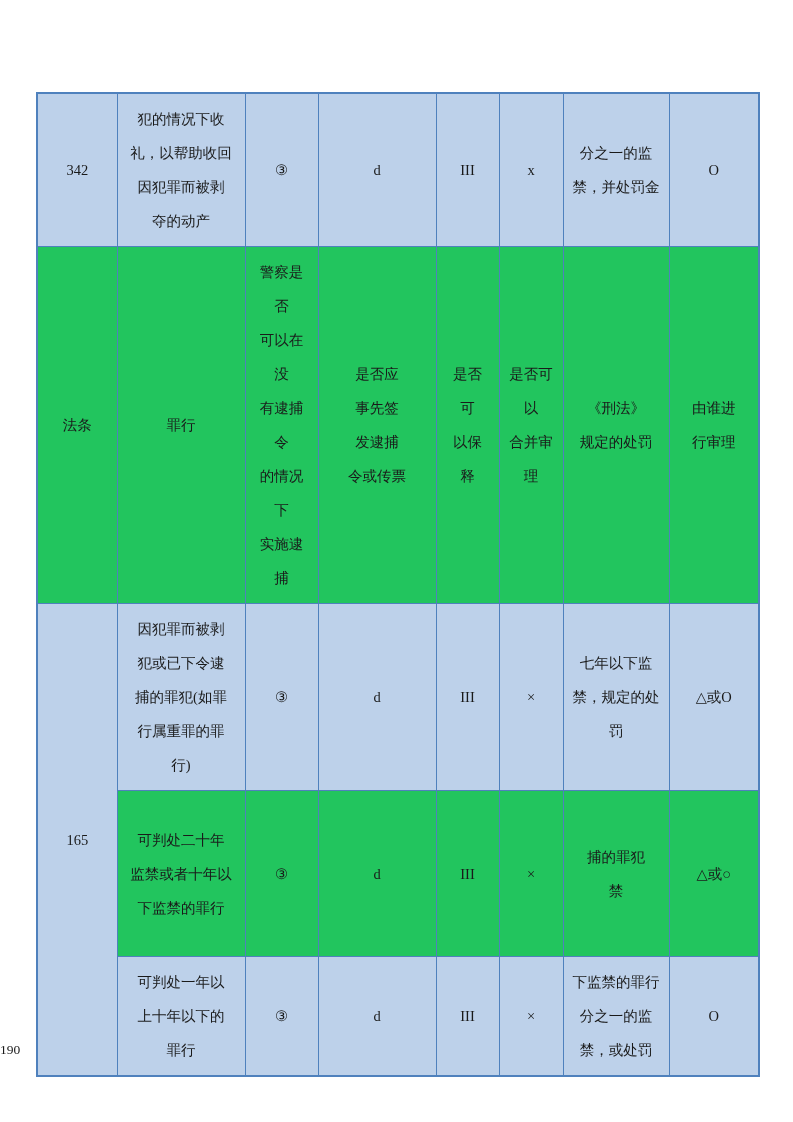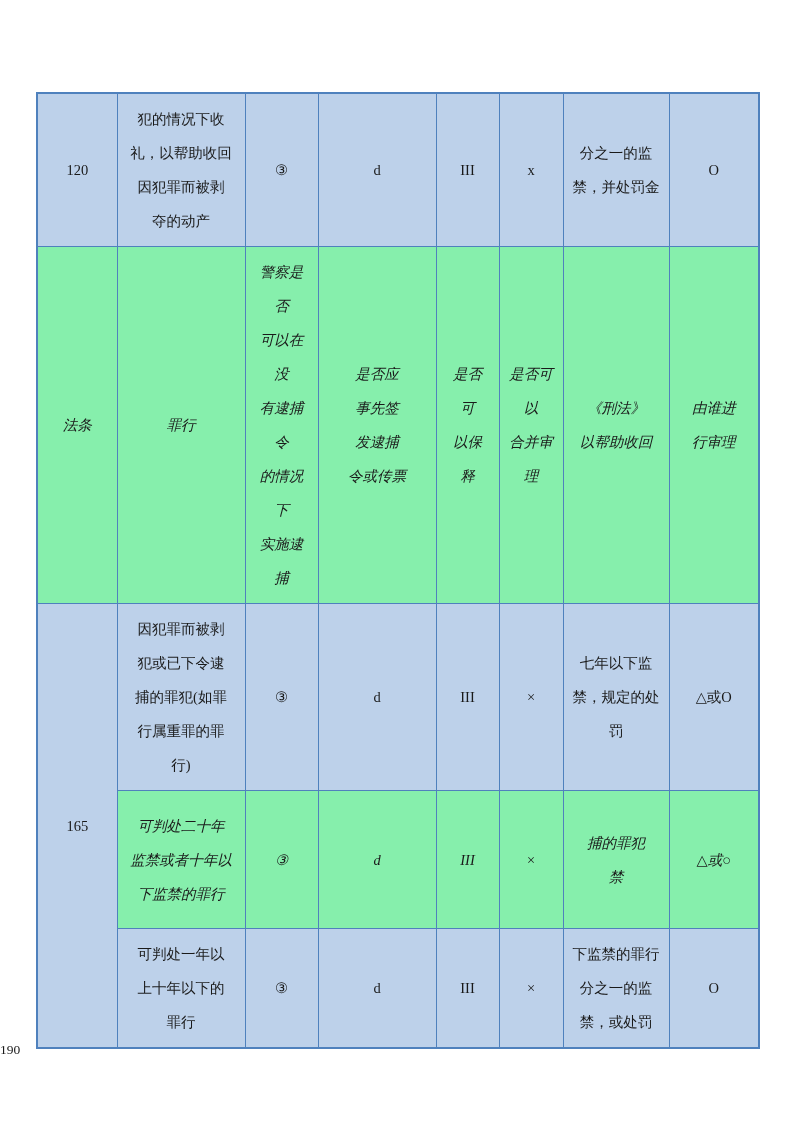--- a/index.html
+++ b/index.html
@@ -29,21 +29,21 @@
     text-align: center;
     vertical-align: middle;
     white-space: pre-line;
     font-size: 14.5px;
     line-height: 34px;
     padding: 8px 2px;
     overflow: hidden;
   }
   table.law-table { border: 2.5px solid var(--border-color, #4f81bd); }
   td.shaded { background: var(--cell-fill, #bdd1ea); }
-  td.plain  { background: #86efac; font-style: italic; }
+  td.plain  { background: #22c55e; }
   td.law-merged {
     vertical-align: bottom;
     padding-bottom: 100px;
   }
   .small-x { font-size: 12px; }
   .footer-pagenum {
     position: absolute;
     left: 0;
     width: 100%;
     top: 1042px;
@@ -64,21 +64,21 @@
       <col style="width:73px">
       <col style="width:118px">
       <col style="width:63px">
       <col style="width:64px">
       <col style="width:106px">
       <col style="width:90px">
     </colgroup>
 
     <tbody>
         <tr style="height:141px">
-      <td class="shaded">120</td>
+      <td class="shaded">342</td>
       <td class="shaded">犯的情况下收
 礼，以帮助收回
 因犯罪而被剥
 夺的动产</td>
       <td class="shaded">③</td>
       <td class="shaded">d</td>
       <td class="shaded">III</td>
       <td class="shaded">x</td>
       <td class="shaded">分之一的监
 禁，并处罚金</td>
@@ -104,42 +104,42 @@
 令或传票</td>
       <td class="plain">是否
 可
 以保
 释</td>
       <td class="plain">是否可
 以
 合并审
 理</td>
       <td class="plain">《刑法》
-以帮助收回</td>
+规定的处罚</td>
       <td class="plain">由谁进
 行审理</td>
     </tr>
 
     <tr style="height:180px">
       <td class="shaded law-merged" rowspan="3">165</td>
       <td class="shaded">因犯罪而被剥
 犯或已下令逮
 捕的罪犯(如罪
 行属重罪的罪
 行)</td>
       <td class="shaded">③</td>
       <td class="shaded">d</td>
       <td class="shaded">III</td>
       <td class="shaded small-x">×</td>
       <td class="shaded">七年以下监
 禁，规定的处罚</td>
       <td class="shaded">△或O</td>
     </tr>
 
-    <tr style="height:138px">
+    <tr style="height:166px">
       <td class="plain">可判处二十年
 监禁或者十年以
 下监禁的罪行</td>
       <td class="plain">③</td>
       <td class="plain">d</td>
       <td class="plain">III</td>
       <td class="plain small-x">×</td>
       <td class="plain">捕的罪犯
 禁</td>
       <td class="plain">△或○</td>

